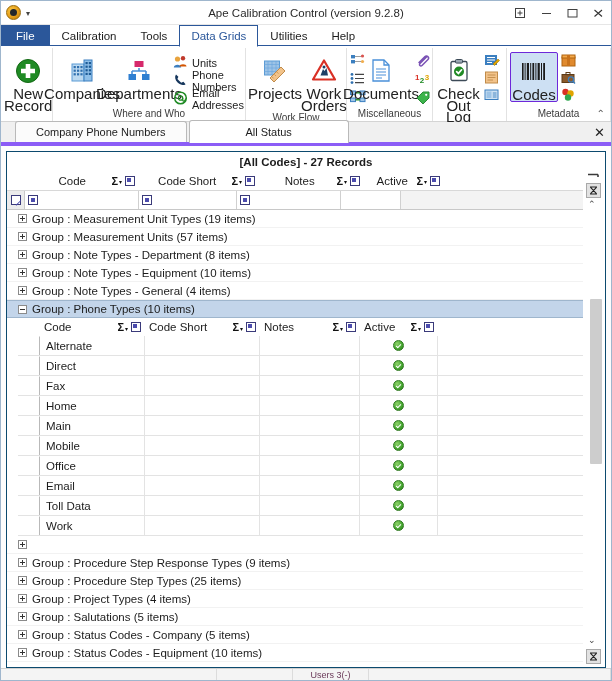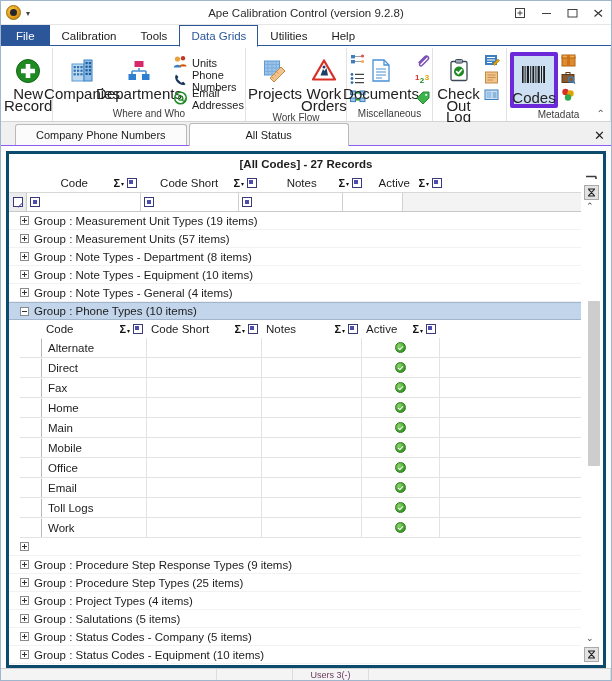--- a/index.html
+++ b/index.html
@@ -146,21 +146,21 @@
     line-height: 14px;
   }
   .bigbtn {
     width: 52px;
     display: flex; flex-direction: column;
     align-items: center;
     padding-top: 3px;
   }
   .bigbtn.selected {
     background: #cde0f3;
-    border: 4px solid #6d28d9;
+    border: 1px solid #6d28d9;
     border-radius: 2px;
     box-sizing: border-box;
   }
   .bigbtn .ico { height: 32px; display: flex; align-items: center; justify-content: center; }
   .bigbtn .lbl {
     font-size: 15px; text-align: center; line-height: 11.5px;
     color: #222; margin-top: 1px;
   }
   .smallcol { display: flex; flex-direction: column; gap: 1px; padding-top: 2px; }
   .smallbtn {
@@ -175,21 +175,21 @@
   .ribbon-collapse {
     position: absolute;
     right: 6px; bottom: 2px;
     font-size: 10px; color: #555;
   }
 
   
   .doctabs {
     height: 24px;
     background: #f0f0f0;
-    border-bottom: 1px solid #8b5cf6;
+    border-bottom: 4px solid #8b5cf6;
     display: flex;
     align-items: flex-end;
     padding-left: 14px;
     flex: 0 0 auto;
     position: relative;
     box-sizing: border-box;
   }
   .dtab {
     height: 21px;
     line-height: 21px;
@@ -227,21 +227,21 @@
     flex: 1 1 auto;
     background: #fdfdfd;
     padding: 5px 5px 0 5px;
     box-sizing: border-box;
     display: flex;
     flex-direction: column;
     min-height: 0;
   }
   .gridpanel {
     flex: 1 1 auto;
-    border: 3px solid #0c4a6e;
+    border: 1px solid #0c4a6e;
     background: #ffffff;
     display: flex;
     flex-direction: column;
     min-height: 0;
     position: relative;
     box-sizing: border-box;
   }
   .grid-title {
     text-align: center;
     font-weight: bold;
@@ -1039,21 +1039,21 @@
                     <div class="rowhdr"></div>
                     <div class="dcell" style="width: 105px;">Email</div>
                     <div class="dcell" style="width: 115px;"></div>
                     <div class="dcell" style="width: 100px;"></div>
                     <div class="dcell center" style="width: 78px;">
                       <span class="chk"></span>
                     </div>
                   </div>
                   <div class="datarow">
                     <div class="rowhdr"></div>
-                    <div class="dcell" style="width: 105px;">Toll Logs</div>
+                    <div class="dcell" style="width: 105px;">Toll Data</div>
                     <div class="dcell" style="width: 115px;"></div>
                     <div class="dcell" style="width: 100px;"></div>
                     <div class="dcell center" style="width: 78px;">
                       <span class="chk"></span>
                     </div>
                   </div>
                   <div class="datarow">
                     <div class="rowhdr"></div>
                     <div class="dcell" style="width: 105px;">Work</div>
                     <div class="dcell" style="width: 115px;"></div>

